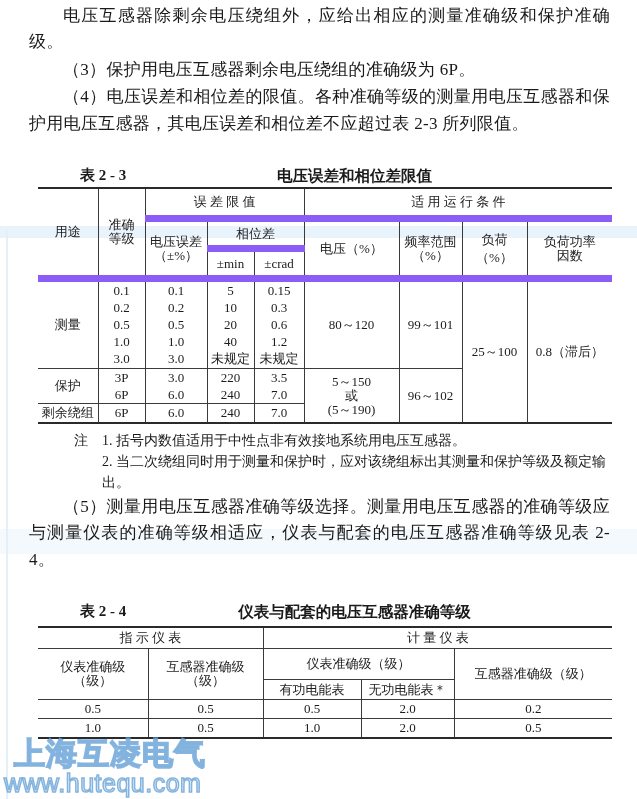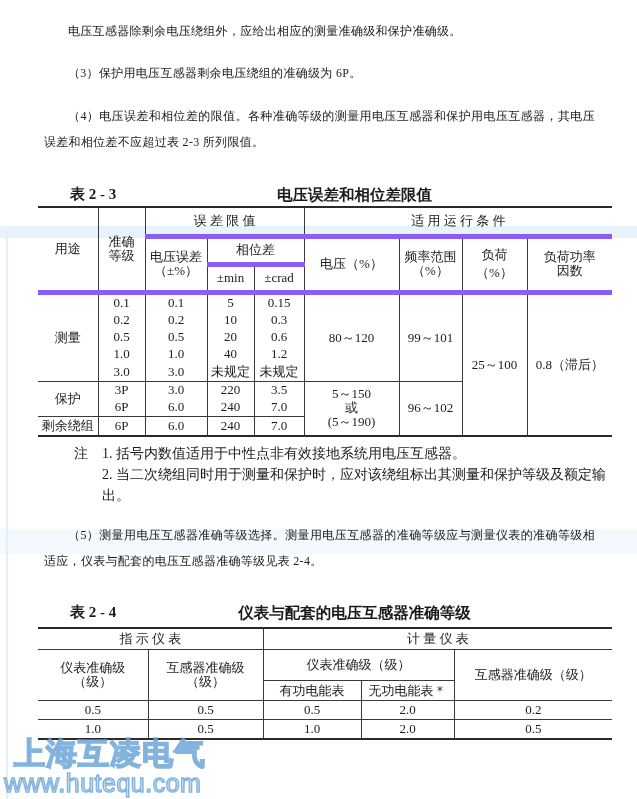--- a/index.html
+++ b/index.html
@@ -13,35 +13,35 @@
   }
   .band{position:absolute;left:0;width:637px;z-index:0;}
   .band1{top:226px;height:12px;background:#e9f3fb;}
   .band2{top:529px;height:25px;background:#f3f9fd;}
   .edge-line{position:absolute;left:6px;top:230px;bottom:0;width:2px;background:#e3f0f9;z-index:0;}
   .content{
     position:absolute;left:0;top:0;width:637px;z-index:1;
     padding:2px 26px 0 28px;box-sizing:border-box;
   }
   p.para{
-    margin:16px;font-size:12px;line-height:26.4px;
+    margin:1px;font-size:17px;line-height:26.4px;
     text-indent:2em;text-align:justify;letter-spacing:0.3px;
   }
   
   .tcap{position:relative;height:22px;margin-top:3px;}
-  .tcap .lbl{position:absolute;left:42px;top:1px;font-weight:bold;font-size:15px;}
+  .tcap .lbl{position:absolute;left:52px;top:1px;font-weight:bold;font-size:15px;}
   .tcap .ttl{display:block;margin-left:70px;text-align:center;font-weight:bold;font-size:15.5px;padding-top:1px;margin-top:28px;}
   
   table{border-collapse:collapse;table-layout:fixed;width:574px;margin-left:10px;
         border-top:2px solid #2a2a2a;border-bottom:2px solid #2a2a2a;}
   td{text-align:center;vertical-align:middle;padding:0 1px;font-size:13px;color:#1c1c1c;overflow:hidden;}
   .bl{border-left:1px solid #3a3a3a;}
   .pre{white-space:pre-line;line-height:14px;}
   
-  .t23 thead td{border-bottom:5px solid #8b5cf6;margin-top:6px;}
+  .t23 thead td{border-bottom:7px solid #8b5cf6;margin-top:6px;}
   .t23 thead tr.r1 td{height:26px;}
   .t23 thead tr.r2 td{height:23px;}
   .t23 thead tr.r3 td{height:23px;}
   .t23 tbody td{height:17px;}
   .sep{border-bottom:1px solid #3a3a3a;}
   
   .notes{margin:6px 0 0 46px;font-size:14px;line-height:21px;}
   .notes .n2{margin-left:28px;}
   
   .p5{margin-top:26px;}

